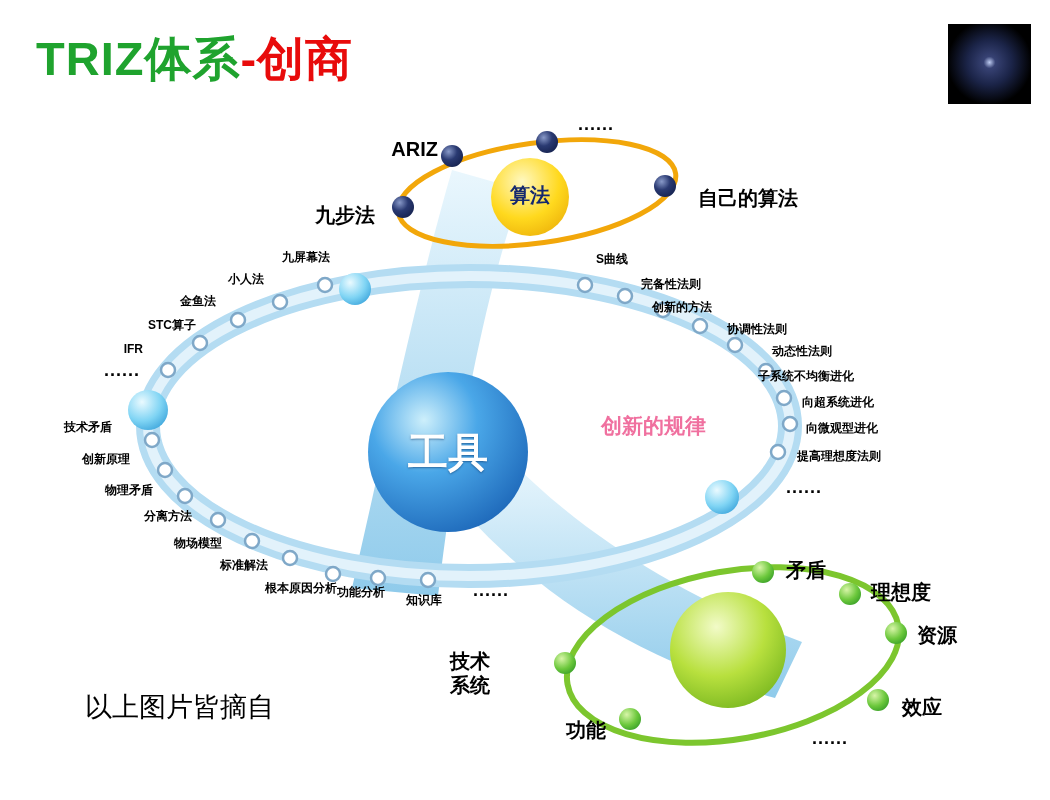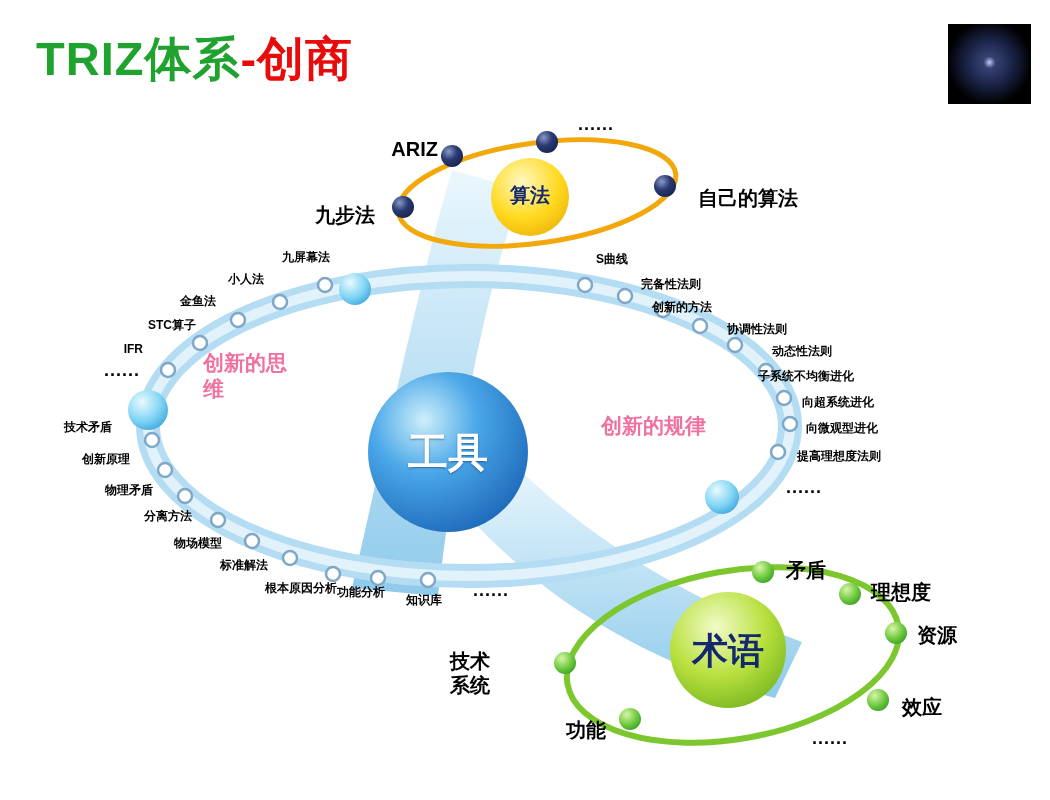--- a/index.html
+++ b/index.html
@@ -152,23 +152,21 @@
       <circle cx="565" cy="663" r="11"></circle>
     </g>
   </svg>
 
   <h1 class="title"><span class="t-green">TRIZ体系</span><span class="t-red">-创商</span></h1>
 
   <div class="logo"></div>
 
   <div class="sphere-label lab-tools">工具</div>
   <div class="sphere-label lab-algo">算法</div>
-  <div class="sphere-label lab-terms">术语</div>
-
-  <div class="pink" style="left:203px;top:350px;width:90px;">创新的思维</div>
+
   <div class="pink" style="left:601px;top:413px;white-space:nowrap;">创新的规律</div>
 
   <div class="lbl big ra" style="right:612px;top:138px;">ARIZ</div>
   <div class="lbl dots" style="left:578px;top:114px;">......</div>
   <div class="lbl big ra" style="right:675px;top:204px;">九步法</div>
   <div class="lbl big" style="left:698px;top:187px;">自己的算法</div>
 
   <div class="lbl ra" style="right:720px;top:250px;">九屏幕法</div>
   <div class="lbl ra" style="right:786px;top:272px;">小人法</div>
   <div class="lbl ra" style="right:834px;top:294px;">金鱼法</div>
@@ -199,15 +197,16 @@
 
   <div class="lbl grn" style="left:786px;top:559px;">矛盾</div>
   <div class="lbl grn" style="left:871px;top:581px;">理想度</div>
   <div class="lbl grn" style="left:917px;top:624px;">资源</div>
   <div class="lbl grn" style="left:902px;top:696px;">效应</div>
   <div class="lbl dots" style="left:812px;top:728px;">......</div>
   <div class="lbl grn" style="left:566px;top:719px;">功能</div>
   <div class="lbl grn wrap" style="left:450px;top:650px;width:54px;">技术系统</div>
 
   <div class="credit">
+    <div>以上图片皆摘自</div>
   </div>
 
 </div>
 
 </body></html>

